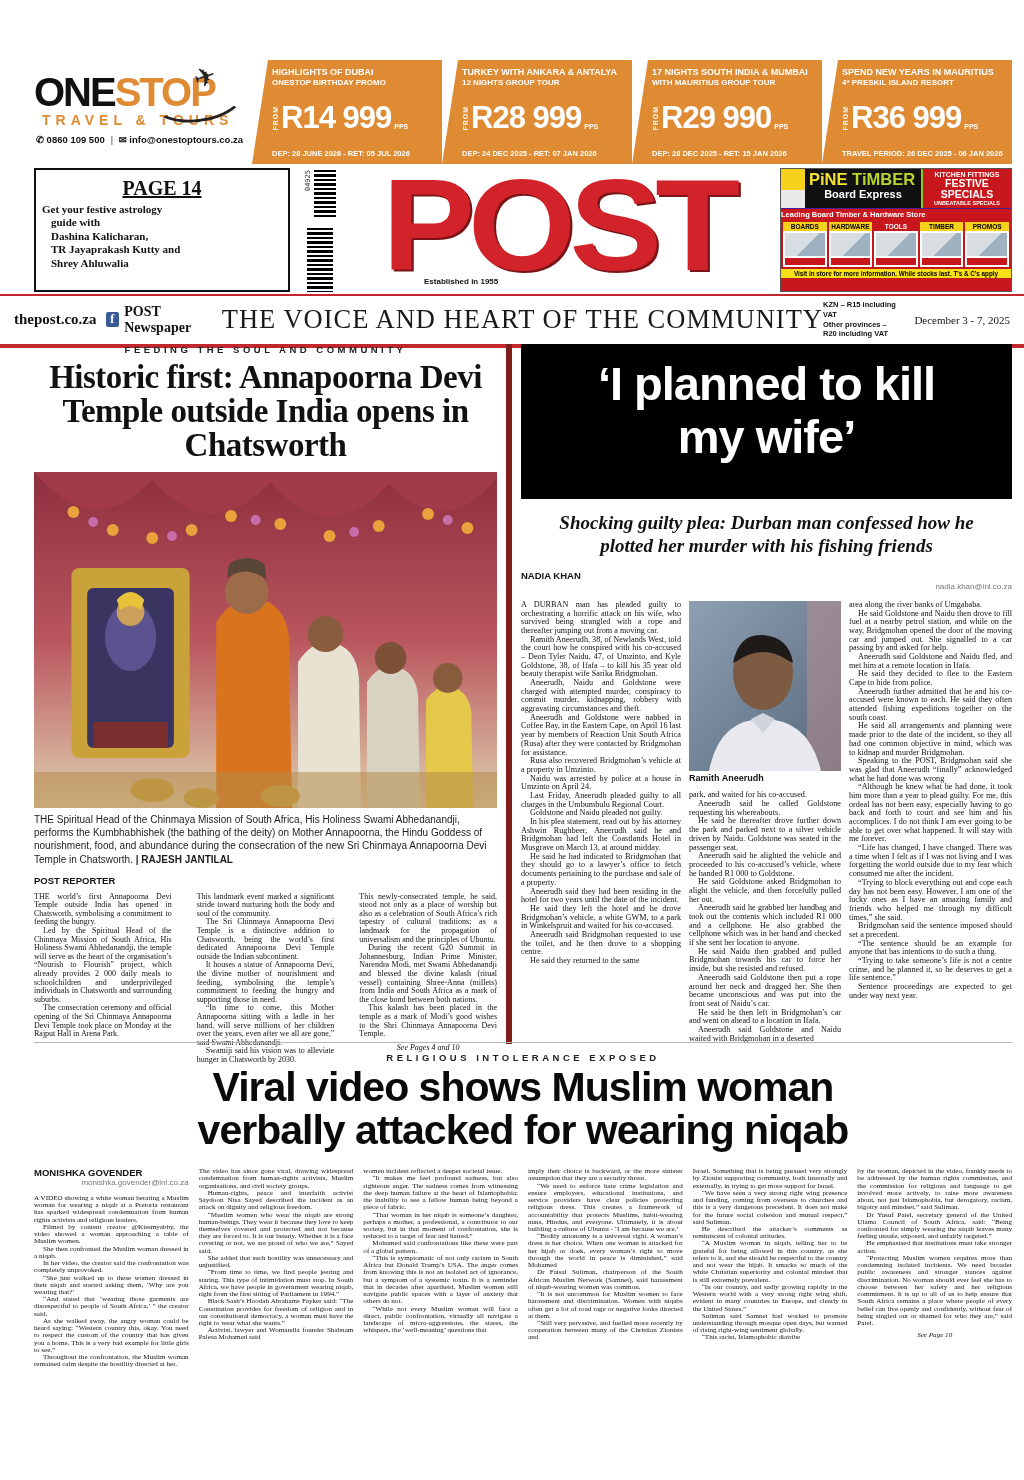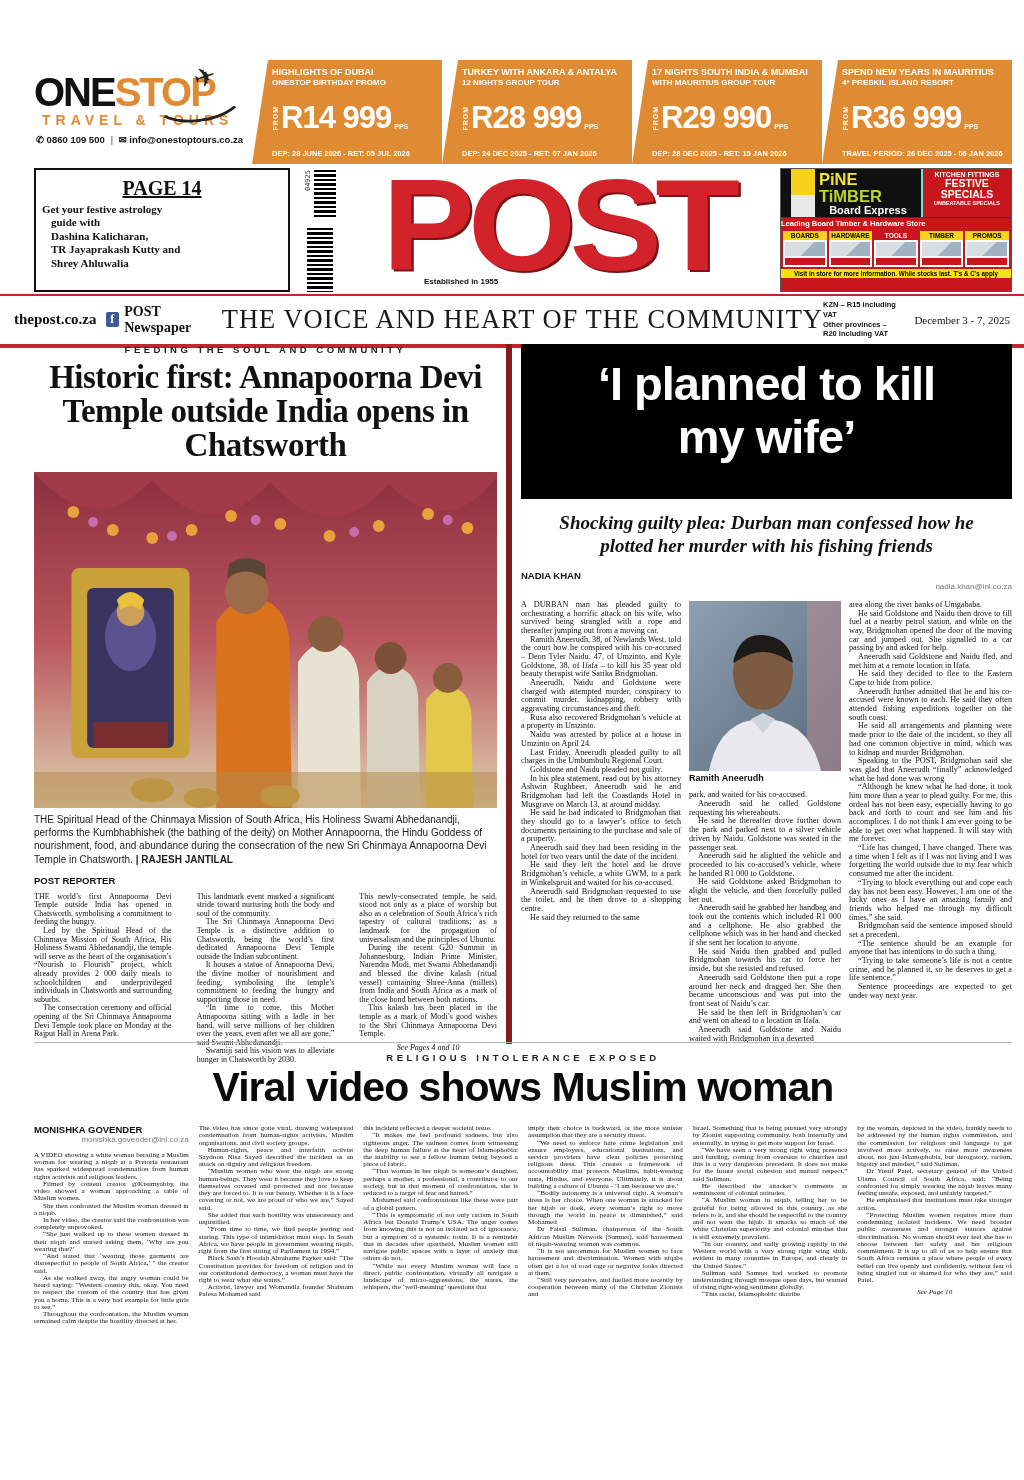--- a/index.html
+++ b/index.html
@@ -35,27 +35,27 @@
   .barcode-wrap { width:40px; margin-left:10px; display:flex; flex-direction:column; align-items:center; gap:10px; padding-top:2px; }
   .barcode-digits { writing-mode:vertical-rl; transform:rotate(180deg); font-family:"DejaVu Sans Mono",monospace; font-size:7px; color:#333; }
   .bc { width:22px; background:repeating-linear-gradient(to bottom,#000 0 2px,#fff 2px 4px,#000 4px 7px,#fff 7px 9px); }
   .bc1 { height:48px; } .bc2 { height:100px; width:26px; }
   .bc-row { display:flex; gap:2px; align-items:flex-start; }
   .post-logo-area { flex:1; position:relative; text-align:center; }
   .post-logo { font-family:"Liberation Sans",sans-serif; font-weight:bold; font-size:124px; line-height:0.92; letter-spacing:-6px; color:#d2232a; display:inline-block; transform:scale(1.12,1.04); text-shadow:2px 2px 0 #7a1418; }
   .established { position:absolute; left:84px; bottom:6px; font-family:"Liberation Sans",sans-serif; font-weight:bold; font-size:8px; color:#111; }
   
   .pine { width:232px; margin-left:4px; display:flex; flex-direction:column; font-family:"Liberation Sans",sans-serif; border:1px solid #555; }
-  .pine-head { background:#101010; display:flex; align-items:stretch;padding-left:10px; }
+  .pine-head { background:#101010; display:flex; align-items:stretch; }
   .pine-worker { width:24px; background:linear-gradient(#f7d21c 55%,#e8e8e8 55%); }
   .pine-title { flex:1; padding:2px 4px 1px; }
   .pine-name { font-weight:bold; font-size:16.5px; line-height:1; }
   .pine-name .na { color:#f2e232; } .pine-name .nb { color:#b8d42e; }
   .pine-sub { color:#fff; font-weight:bold; font-size:11px; text-align:center; }
-  .pine-badge { width:90px; background:#c8161d; color:#fff; text-align:center; padding:2px 1px; border-left:2px solid #5eead4; }
+  .pine-badge { width:90px; background:#c8161d; color:#fff; text-align:center; padding:2px 1px; border-left:2px solid #84cc16; }
   .pine-badge .b1 { font-size:7px; font-weight:bold; line-height:1.05; }
   .pine-badge .b2 { font-size:10.5px; font-weight:bold; line-height:1.05; }
   .pine-badge .b3 { font-size:5.5px; font-weight:bold; }
   .pine-strip { background:#c8161d; color:#fff; font-size:7.5px; font-weight:bold; padding:1px 0; border-top:1px solid #4c1d95; }
   .pine-body { flex:1; background:#c8161d; display:flex; gap:2px; padding:2px; }
   .pine-panel { flex:1; background:#fff; display:flex; flex-direction:column; }
   .pine-panel-head { background:#f7d21c; color:#000; font-weight:bold; font-size:6.5px; text-align:center; padding:1px 0; }
   .pine-panel-head.red { background:#c8161d; color:#fff; }
   .pine-ph { flex:1; margin:2px; background:linear-gradient(135deg,#d8dde2 55%,#9fb2c2 55%); }
   .pine-pp { height:7px; margin:0 2px 2px; background:#c8161d; }
@@ -364,20 +364,21 @@
       <div class="wife-subhead">Shocking guilty plea: Durban man confessed how he plotted her murder with his fishing friends</div>
       <div class="wife-byline">
         <div class="byline-name">NADIA KHAN</div>
         <div class="byline-email">nadia.khan@inl.co.za</div>
       </div>
       <div class="wife-cols">
         <div class="wcol wcol1">
             <p class="para">A DURBAN man has pleaded guilty to orchestrating a horrific attack on his wife, who survived being strangled with a rope and thereafter jumping out from a moving car.</p>
             <p class="para">Ramith Aneerudh, 38, of Newlands West, told the court how he conspired with his co-accused – Deon Tyler Naidu, 47, of Umzinto, and Kyle Goldstone, 38, of Ifafa – to kill his 35 year old beauty therapist wife Sarika Bridgmohan.</p>
             <p class="para">Aneerudh, Naidu and Goldstone were charged with attempted murder, conspiracy to commit murder, kidnapping, robbery with aggravating circumstances and theft.</p>
+            <p class="para">Aneerudh and Goldstone were nabbed in Coffee Bay, in the Eastern Cape, on April 16 last year by members of Reaction Unit South Africa (Rusa) after they were contacted by Bridgmohan for assistance.</p>
             <p class="para">Rusa also recovered Bridgmohan’s vehicle at a property in Umzinto.</p>
             <p class="para">Naidu was arrested by police at a house in Umzinto on April 24.</p>
             <p class="para">Last Friday, Aneerudh pleaded guilty to all charges in the Umbumbulu Regional Court.</p>
             <p class="para">Goldstone and Naidu pleaded not guilty.</p>
             <p class="para">In his plea statement, read out by his attorney Ashwin Rughbeer, Aneerudh said he and Bridgmohan had left the Coastlands Hotel in Musgrave on March 13, at around midday.</p>
             <p class="para">He said he had indicated to Bridgmohan that they should go to a lawyer’s office to fetch documents pertaining to the purchase and sale of a property.</p>
             <p class="para">Aneerudh said they had been residing in the hotel for two years until the date of the incident.</p>
             <p class="para">He said they left the hotel and he drove Bridgmohan’s vehicle, a white GWM, to a park in Winkelspruit and waited for his co-accused.</p>
             <p class="para">Aneerudh said Bridgmohan requested to use the toilet, and he then drove to a shopping centre.</p>
             <p class="para">He said they returned to the same</p>
@@ -428,20 +429,21 @@
             <p class="para">Sentence proceedings are expected to get under way next year.</p>
           </div>
       </div>
     </div>
   </div>
 
   <div class="bottom-section">
     <div class="kicker">RELIGIOUS INTOLERANCE EXPOSED</div>
     <div class="bottom-headline">
       <div>Viral video shows Muslim woman</div>
+      <div>verbally attacked for wearing niqab</div>
     </div>
     <div class="bottom-cols">
       <div class="ncol">
         <div class="n-byline">
           <div class="byline-name">MONISHKA GOVENDER</div>
           <div class="byline-email">monishka.govender@inl.co.za</div>
         </div>
         <div>
             <p class="para">A VIDEO showing a white woman berating a Muslim woman for wearing a niqab at a Pretoria restaurant has sparked widespread condemnation from human rights activists and religious leaders.</p>
             <p class="para">Filmed by content creator @Kissmyabby, the video showed a woman approaching a table of Muslim women.</p>
@@ -456,21 +458,21 @@
       <div class="ncol">
           <p class="para">The video has since gone viral, drawing widespread condemnation from human-rights activists, Muslim organisations, and civil society groups.</p>
           <p class="para">Human-rights, peace and interfaith activist Saydoon Nisa Sayed described the incident as an attack on dignity and religious freedom.</p>
           <p class="para">“Muslim women who wear the niqab are strong human-beings. They wear it because they love to keep themselves covered and protected and not because they are forced to. It is our beauty. Whether it is a face covering or not, we are proud of who we are,” Sayed said.</p>
           <p class="para">She added that such hostility was unnecessary and unjustified.</p>
           <p class="para">“From time to time, we find people jeering and staring. This type of intimidation must stop. In South Africa, we have people in government wearing niqab, right from the first sitting of Parliament in 1994.”</p>
           <p class="para">Black Sash’s Hoodah Abrahams Fayker said: “The Constitution provides for freedom of religion and in our constitutional democracy, a woman must have the right to wear what she wants.”</p>
           <p class="para">Activist, lawyer and Womandla founder Shabnam Palesa Mohamed said</p>
         </div>
       <div class="ncol">
-          <p class="para">this incident reflected a deeper societal issue.</p>
+          <p class="para">women incident reflected a deeper societal issue.</p>
           <p class="para">“It makes me feel profound sadness, but also righteous anger. The sadness comes from witnessing the deep human failure at the heart of Islamophobia: the inability to see a fellow human being beyond a piece of fabric.</p>
           <p class="para">“That woman in her niqab is someone’s daughter, perhaps a mother, a professional, a contributor to our society, but in that moment of confrontation, she is reduced to a target of fear and hatred.”</p>
           <p class="para">Mohamed said confrontations like these were part of a global pattern.</p>
           <p class="para">“This is symptomatic of not only racism in South Africa but Donald Trump’s USA. The anger comes from knowing this is not an isolated act of ignorance, but a symptom of a systemic toxin. It is a reminder that in decades after apartheid, Muslim women still navigate public spaces with a layer of anxiety that others do not.</p>
           <p class="para">“While not every Muslim woman will face a direct, public confrontation, virtually all navigate a landscape of micro-aggressions, the stares, the whispers, the ‘well-meaning’ questions that</p>
         </div>
       <div class="ncol">
           <p class="para">imply their choice is backward, or the more sinister assumption that they are a security threat.</p>
           <p class="para">“We need to enforce hate crime legislation and ensure employers, educational institutions, and service providers have clear policies protecting religious dress. This creates a framework of accountability that protects Muslims, habit-wearing nuns, Hindus, and everyone. Ultimately, it is about building a culture of Ubuntu - ‘I am because we are.’</p>
           <p class="para">“Bodily autonomy is a universal right. A woman’s dress is her choice. When one woman is attacked for her hijab or doek, every woman’s right to move through the world in peace is diminished,” said Mohamed</p>

